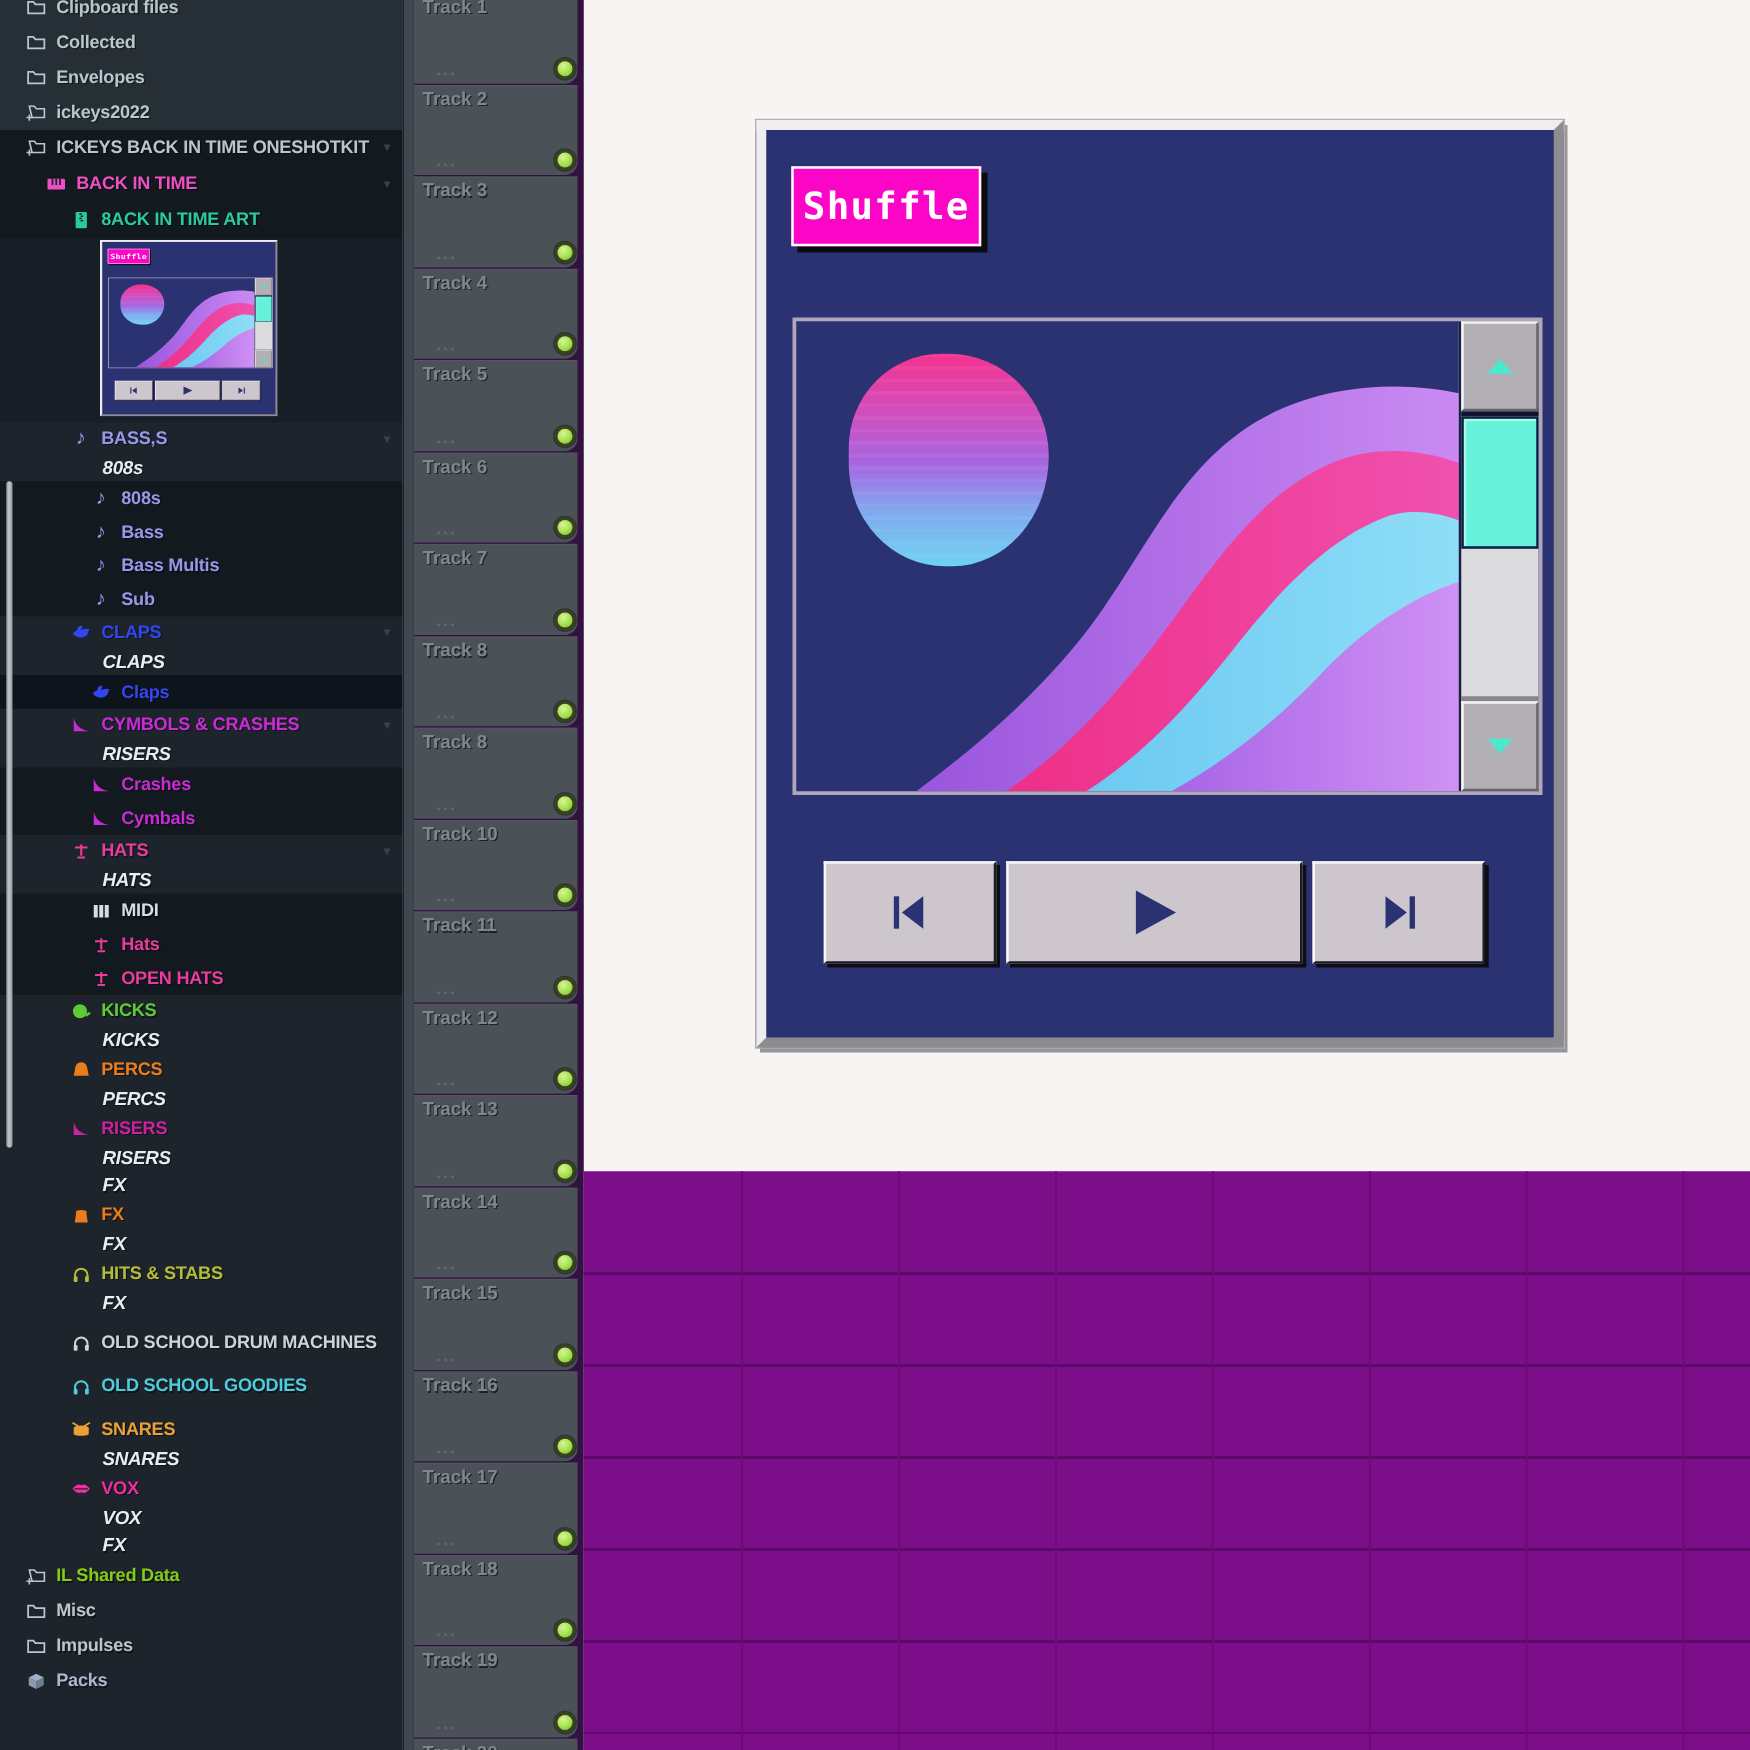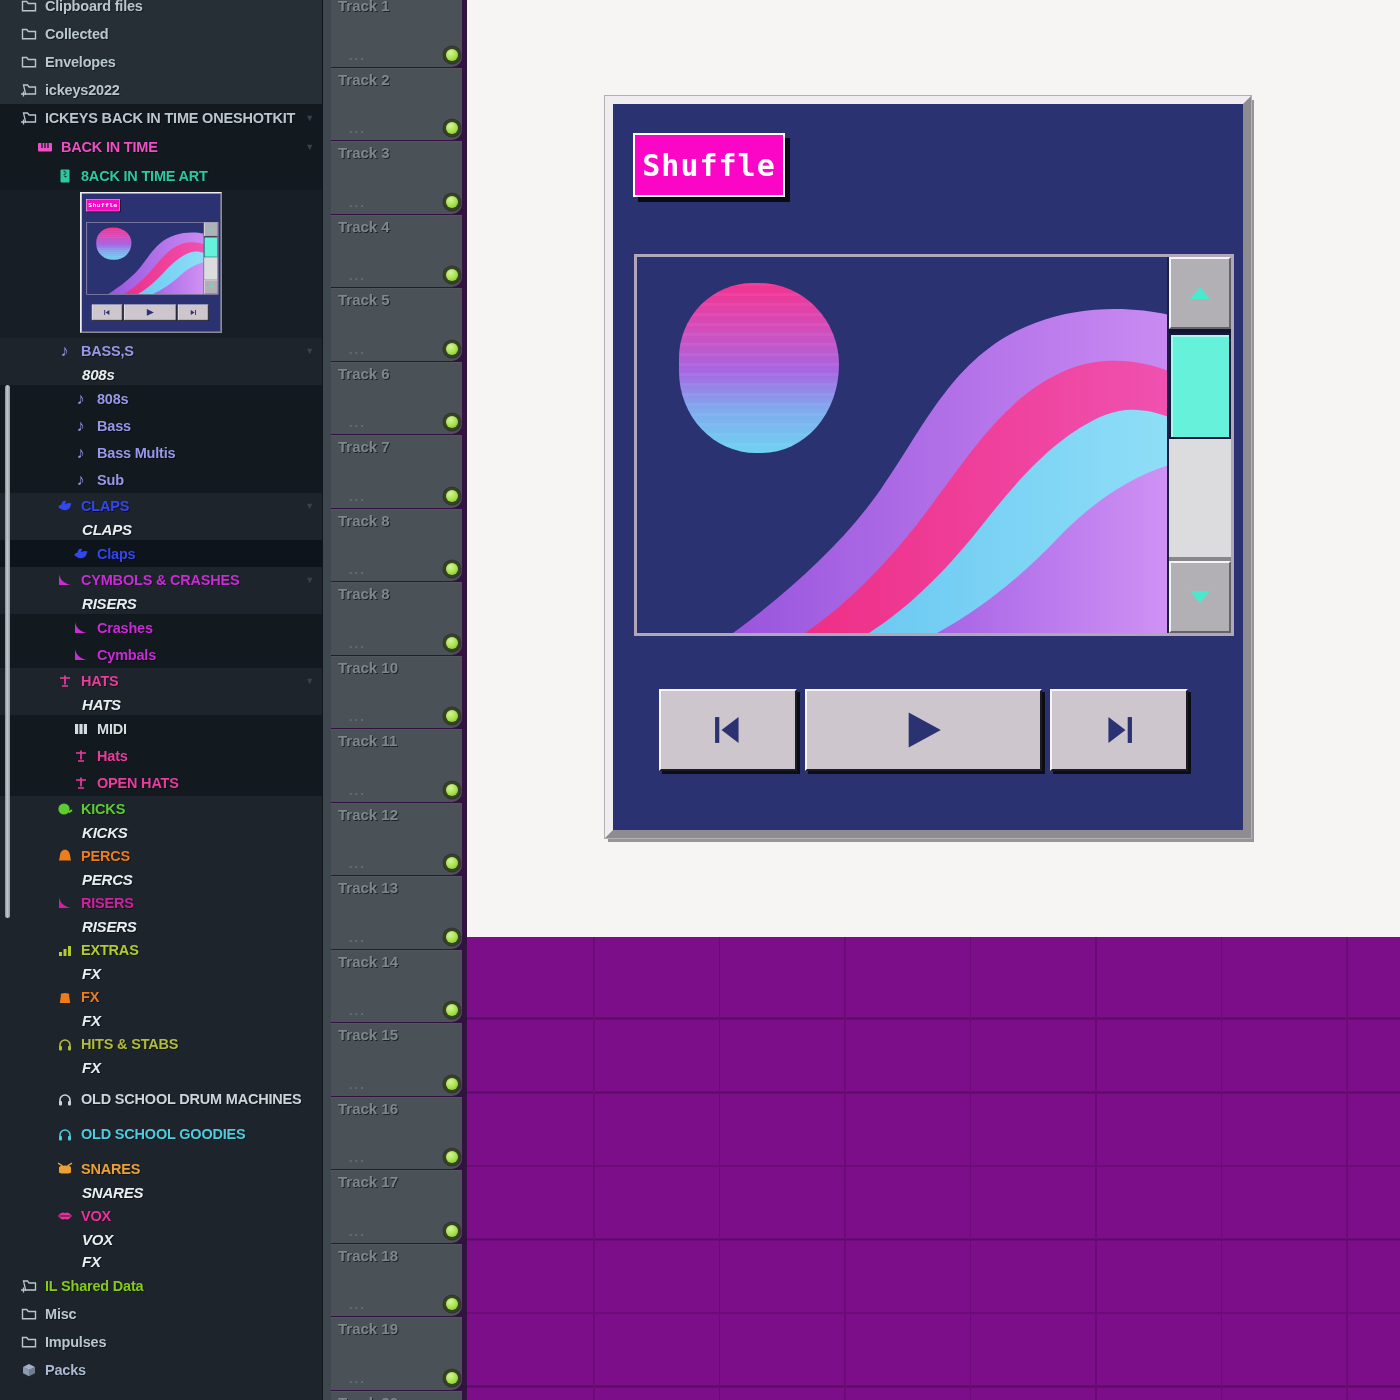--- a/index.html
+++ b/index.html
@@ -376,30 +376,20 @@
         <span class="sicon" style="color: rgb(207, 33, 159);">
           <svg viewBox="0 0 16 16">
             <path d="M2 2 C3 8 7.5 11.8 14 13 L2 13 Z" fill="currentColor"></path>
           </svg>
         </span>
         <span class="slabel" style="color: rgb(207, 33, 159);">RISERS</span>
       </div>
       <div class="srow k-boldlabel ind3">
         <span class="slabel">RISERS</span>
       </div>
-      <div class="srow k-category ind2">
-        <span class="sicon" style="color: rgb(178, 203, 45);">
-          <svg viewBox="0 0 16 16">
-            <rect x="2" y="10" width="3" height="4" fill="currentColor"></rect>
-            <rect x="6.5" y="7" width="3" height="7" fill="currentColor"></rect>
-            <rect x="11" y="4" width="3" height="10" fill="currentColor"></rect>
-          </svg>
-        </span>
-        <span class="slabel" style="color: rgb(178, 203, 45);">EXTRAS</span>
-      </div>
       <div class="srow k-boldlabel ind3">
         <span class="slabel">FX</span>
       </div>
       <div class="srow k-category ind2">
         <span class="sicon" style="color: rgb(236, 124, 28);">
           <svg viewBox="0 0 16 16">
             <path d="M4 6h8l1.2 8H2.8z" fill="currentColor"></path>
             <ellipse cx="8" cy="5.6" rx="4.4" ry="1.7" fill="currentColor"></ellipse>
           </svg>
         </span>

